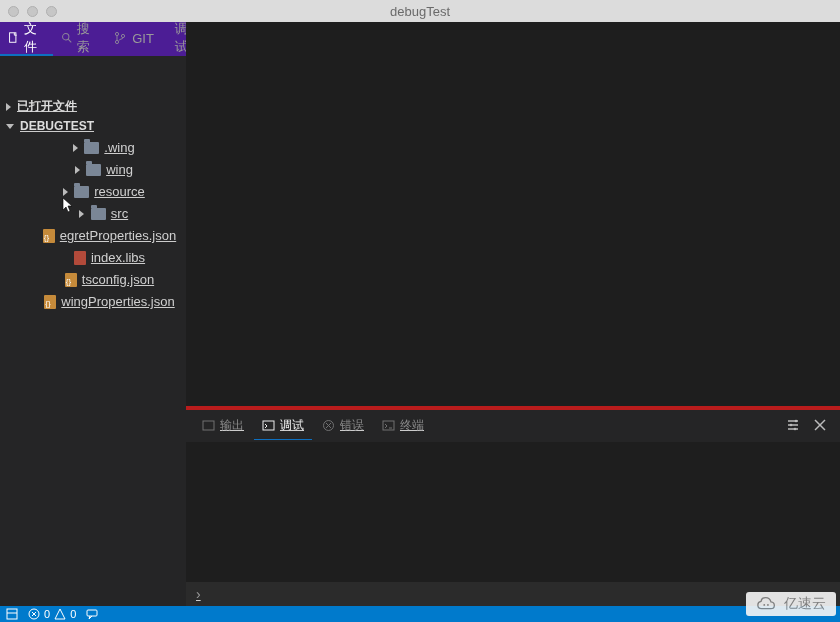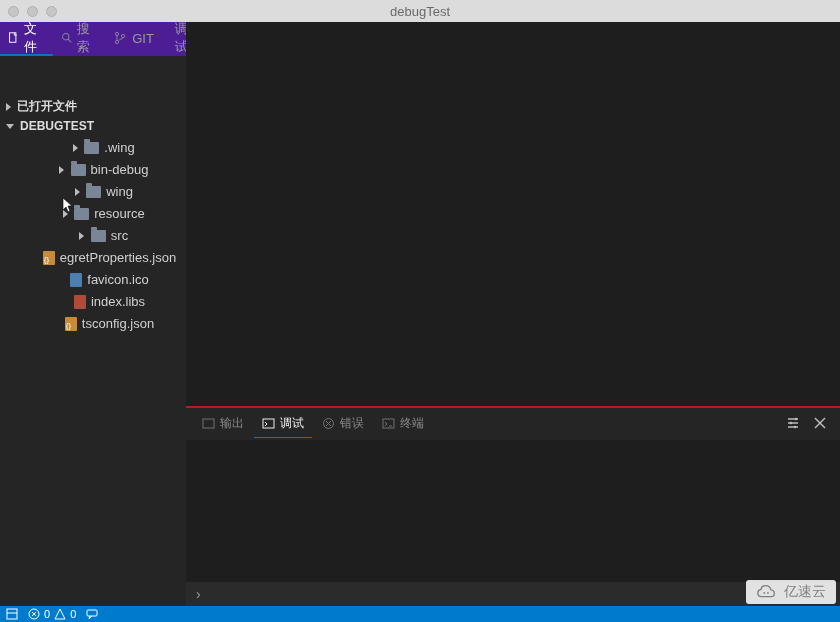--- a/index.html
+++ b/index.html
@@ -41,21 +41,21 @@
       color: #9a9a9a;
       font-size: 13px;
       cursor: pointer;
       border-bottom: 2px solid transparent;
     }
     .top-tab.active { color: #ffffff; border-bottom-color: #0e70c0; }
     .top-tab .ico { width: 14px; height: 14px; display:inline-flex; align-items:center; justify-content:center; opacity:0.8; }
     .top-tab.active .ico { opacity: 1; }
     .tab-half { overflow: hidden; width: 26px; }
     
-    .main { display: flex; height: calc(100% - 22px - 34px - 16px); }
+    .main { display: flex; height: calc(100% - 22px - 34px - 16px); text-decoration: underline; }
     .sidebar {
       width: 186px;
       background: #252526;
       color: #cccccc;
       padding-top: 40px;
       overflow: hidden;
     }
     .section-header {
       display: flex; align-items: center; gap: 6px;
       padding: 2px 6px;
@@ -121,21 +121,21 @@
       pointer-events: none;
       text-shadow: 0 0 2px #000;
     }
     
     .editor-area { flex: 1; display: flex; flex-direction: column; background: #1e1e1e; }
     .editor-empty { flex: 1; background: #1e1e1e; }
     .panel {
       height: 200px;
       background: #1e1e1e;
       display: flex; flex-direction: column;
-      border-top: 2px solid #b91c1c;
+      border-top: 4px solid #b91c1c;
     }
     .panel-tabs {
       height: 32px;
       display: flex; align-items: center;
       padding: 0 8px;
       background: #252526;
       gap: 2px;
     }
     .panel-tab {
       display: flex; align-items: center; gap: 5px;
@@ -161,21 +161,21 @@
       color: #ffffff;
       font-size: 11px;
       display: flex; align-items: center;
       padding: 0 6px;
       gap: 10px;
     }
     .status-item { display: flex; align-items: center; gap: 4px; cursor: pointer; }
     .status-icon { width: 12px; height: 12px; display:inline-flex; align-items:center; justify-content:center; }
     
     .watermark {
-      position: absolute; right: 4px; bottom: 18px;
+      position: absolute; right: 4px; bottom: 6px;
       color: #888; font-size: 14px;
       display:flex; align-items:center; gap:6px;
       opacity: 0.9;
       background: #f6f6f6;
       padding: 3px 10px;
       border-radius: 3px;
     }
     .watermark svg { width: 22px; height: 18px; }
   </style>
 </head>
@@ -247,27 +247,20 @@
             <span class="arrow right"></span>
           </span>
         <span class="folder-icon"></span>
         <span>.wing</span>
       </div>
       <div class="tree-item">
         <span class="tw">
             <span class="arrow right"></span>
           </span>
         <span class="folder-icon"></span>
-        <span>bin-debug</span>
-      </div>
-      <div class="tree-item">
-        <span class="tw">
-            <span class="arrow right"></span>
-          </span>
-        <span class="folder-icon"></span>
         <span>wing</span>
       </div>
       <div class="tree-item">
         <span class="tw">
             <span class="arrow right"></span>
           </span>
         <span class="folder-icon"></span>
         <span>resource</span>
       </div>
       <div class="tree-item">
@@ -277,32 +270,32 @@
         <span class="folder-icon"></span>
         <span>src</span>
       </div>
       <div class="tree-item">
         <span class="tw"></span>
         <span class="file-icon json"></span>
         <span>egretProperties.json</span>
       </div>
       <div class="tree-item">
         <span class="tw"></span>
-        <span class="file-icon ico"></span>
-        <span>favicon.ico</span>
-      </div>
-      <div class="tree-item">
-        <span class="tw"></span>
         <span class="file-icon html"></span>
         <span>index.libs</span>
       </div>
       <div class="tree-item">
         <span class="tw"></span>
         <span class="file-icon json"></span>
         <span>tsconfig.json</span>
+      </div>
+      <div class="tree-item">
+        <span class="tw"></span>
+        <span class="file-icon json"></span>
+        <span>wingProperties.json</span>
       </div>
     </div>
   </div>
 
   <div class="editor-area">
     <div class="editor-empty"></div>
     <div class="panel">
       <div class="panel-tabs">
         <div class="panel-tab">
           <span class="ico">

